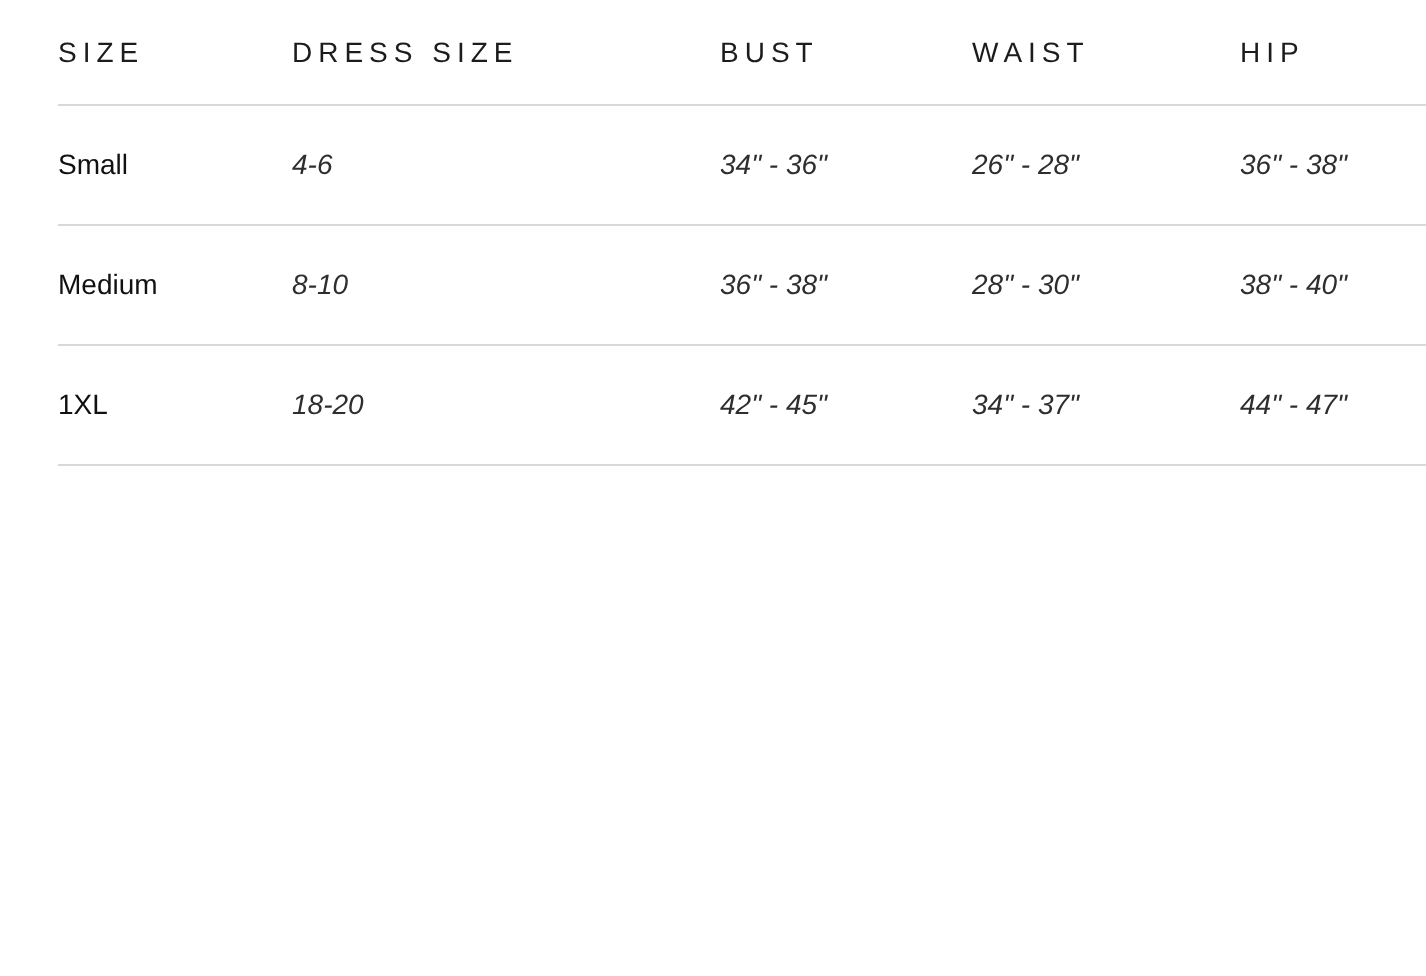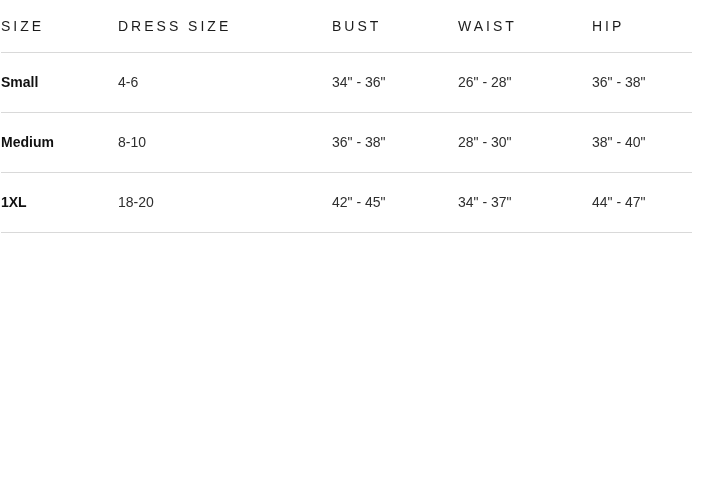--- a/index.html
+++ b/index.html
@@ -16,21 +16,21 @@
     background: var(--background);
     font-family: "Liberation Sans", sans-serif;
   }
   .page {
     width: 713px;
     height: 488px;
     background: var(--background);
     overflow: hidden;
   }
   .size-chart {
-    padding-left: 1px;
+    padding-left: 29px;
     padding-right: 9px;
   }
   table.size-table {
     border-collapse: collapse;
     table-layout: fixed;
     width: 691px;
   }
   table.size-table th,
   table.size-table td {
     text-align: left;
@@ -58,26 +58,27 @@
   }
   tbody tr:last-child {
     border-bottom: 1px solid var(--divider);
   }
   tbody th, tbody td {
     height: 60px;
     font-size: 14px;
     white-space: nowrap;
   }
   tbody th.row-label {
-    font-weight: 700;
+    font-weight: 400;
     color: var(--row-label-text);
   }
   tbody td.value-cell {
     font-weight: 400;
     color: var(--value-text);
+    font-style: italic;
   }
 </style>
 </head>
 <body>
 
 <div class="page">
   <div class="size-chart">
     <table class="size-table">
       <colgroup>
         <col class="c-size">

